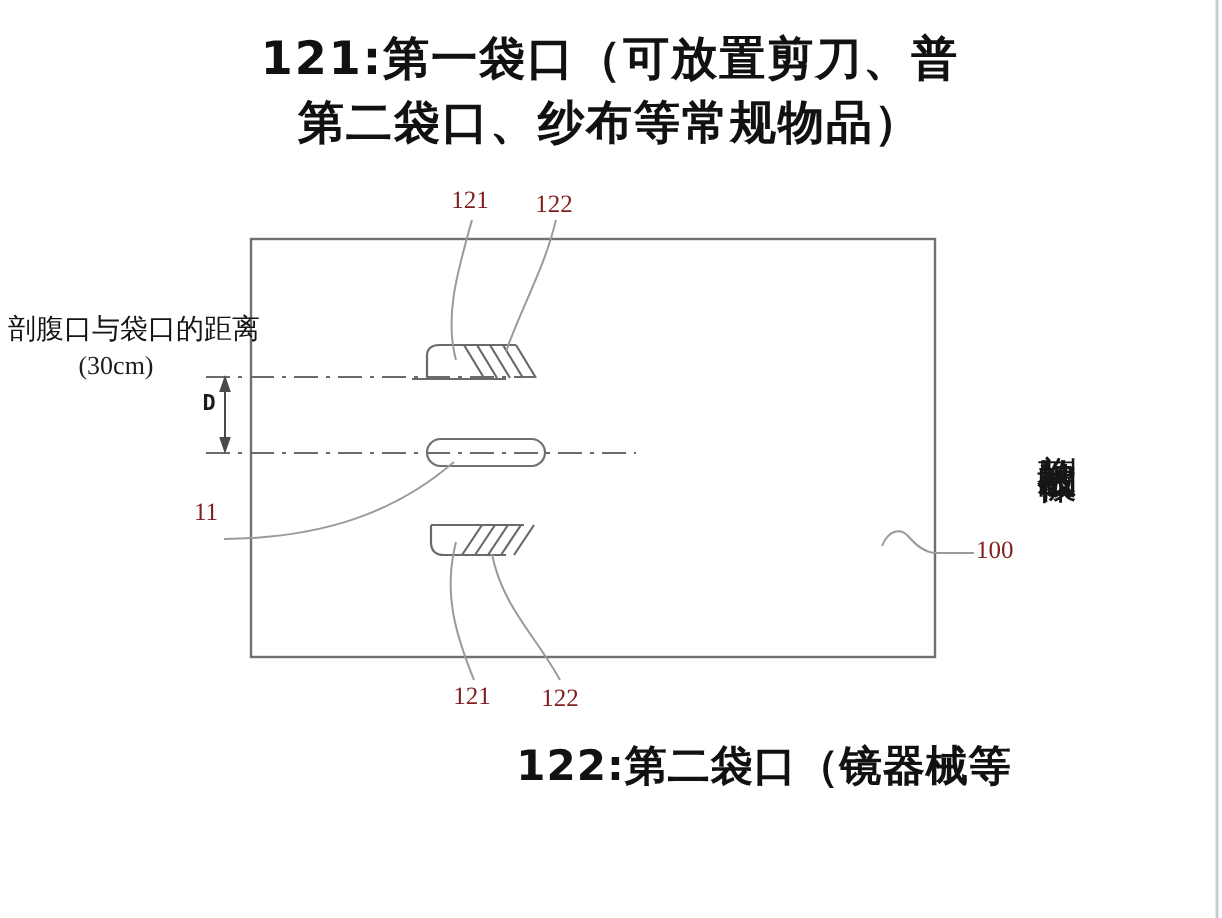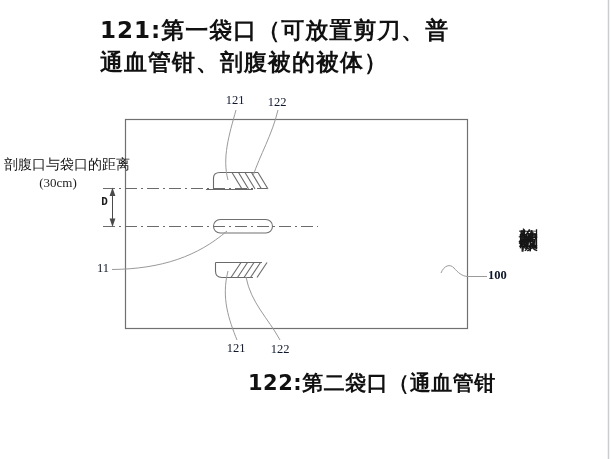--- a/index.html
+++ b/index.html
@@ -7,20 +7,21 @@
     position:relative;
     width:611px;height:459px;
     background:#ffffff;
     overflow:hidden;
     font-family:"DejaVu Sans","Liberation Sans",sans-serif;
     color:#1c1c1c;
   }
   #figure-svg{position:absolute;left:0;top:0;}
   .lbl{position:absolute;white-space:nowrap;}
   .caption{
+    text-align:center;
     font-weight:600;
     color:#111111;
   }
   #top-caption{
     left:100px;top:14px;width:410px;
     font-size:23px;line-height:32px;
     letter-spacing:1px;
   }
   #bottom-caption{
     left:248px;top:368px;width:268px;
@@ -36,28 +37,28 @@
   #distance-value{left:28px;top:175px;width:60px;text-align:center;
     font-family:"Liberation Serif","DejaVu Serif",serif;font-size:13px;font-weight:500;}
   #incision-label{left:3px;top:282px;width:132px;text-align:left;}
   #right-vertical-label{
     left:516px;top:211px;height:128px;
     writing-mode:vertical-rl;text-orientation:upright;
     font-size:20px;font-weight:500;letter-spacing:1px;color:#161616;
   }
   .ref{
     font-family:"Liberation Serif","DejaVu Serif",serif;
-    font-size:12.5px;color:#0f172a;text-align:center;
+    font-size:12.5px;color:#7f1d1d;text-align:center;
   }
   #ref-121-top{left:222px;top:93px;width:26px;}
   #ref-122-top{left:264px;top:95px;width:26px;}
   #ref-121-bottom{left:223px;top:341px;width:26px;}
   #ref-122-bottom{left:267px;top:342px;width:26px;}
-  #ref-11{left:92px;top:261px;width:22px;}
-  #ref-100{left:488px;top:268px;width:30px;text-align:left;font-weight:bold;}
+  #ref-11{left:92px;top:249px;width:22px;}
+  #ref-100{left:488px;top:268px;width:30px;text-align:left;}
   #dim-d{left:98px;top:195px;width:13px;text-align:center;
     font-family:"DejaVu Sans Mono","Liberation Mono",monospace;
     font-size:11px;font-weight:700;}
 </style>
 </head>
 <body>
 
 <div id="stage">
 
   <svg id="figure-svg" width="611" height="459" viewBox="0 0 611 459">
@@ -104,25 +105,25 @@
       <path d="M278,110 C272,135 260,155 253,176"></path>
       <path d="M228,271 C221,298 229,320 237,340"></path>
       <path d="M246,277 C251,303 268,318 280,340"></path>
       <path d="M112,269.5 C162,269 198,256 227,231"></path>
       <path d="M441,273 C444,265.5 450,263.5 454,268 C457.5,272 462,276.5 468,276.5 L487,276.5"></path>
     </g>
   </svg>
 
   <div id="top-caption" class="lbl caption">
     <div>121:第一袋口（可放置剪刀、普</div>
-    <div>通血管钳、剖腹被的被体）</div>
+    <div>第二袋口、纱布等常规物品）</div>
   </div>
 
   <div id="bottom-caption" class="lbl caption">
-    <div>122:第二袋口（通血管钳</div>
+    <div>122:第二袋口（镜器械等</div>
   </div>
 
   <div id="distance-label" class="lbl cn-label">剖腹口与袋口的距离</div>
   <div id="distance-value" class="lbl">(30cm)</div>
 
   <div id="right-vertical-label" class="lbl">剖腹被的被体</div>
 
   <div id="ref-121-top" class="lbl ref">121</div>
   <div id="ref-122-top" class="lbl ref">122</div>
   <div id="ref-121-bottom" class="lbl ref">121</div>

